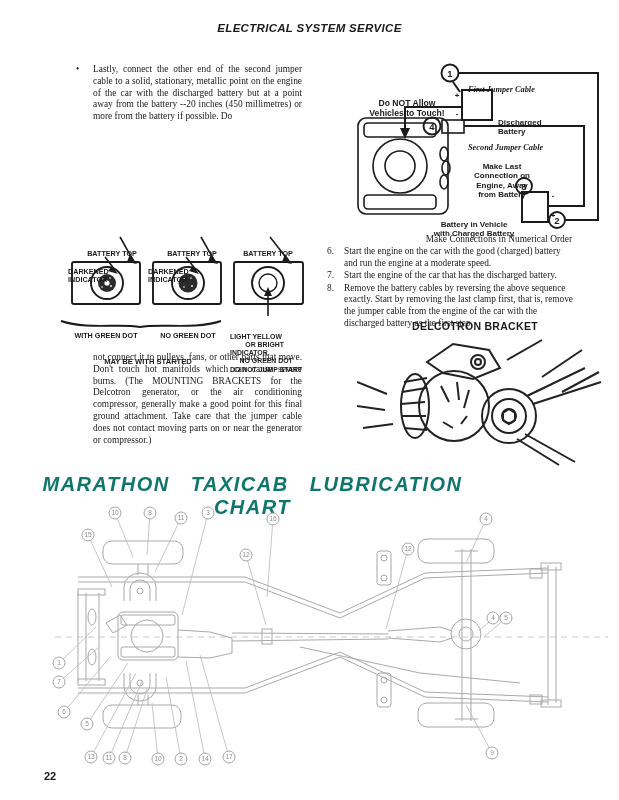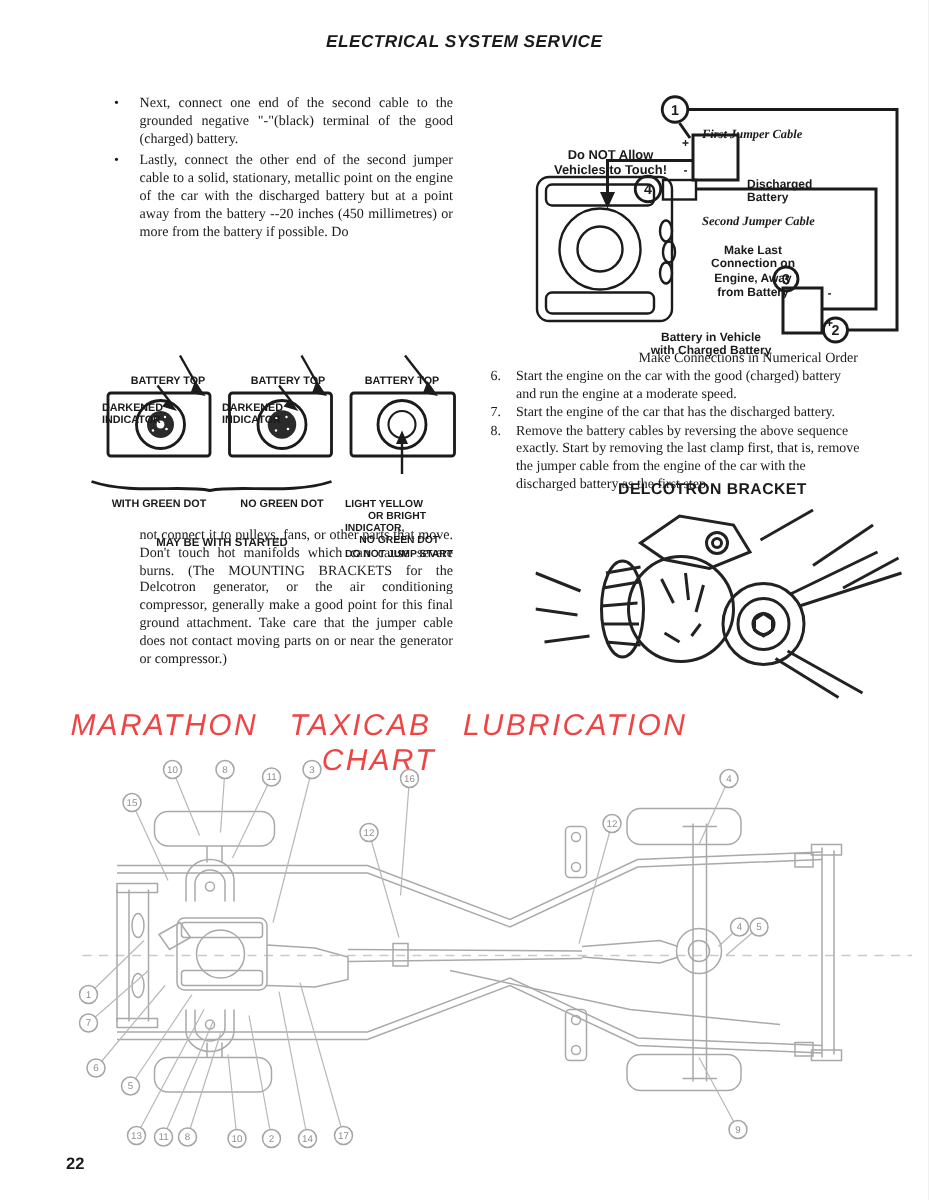--- a/index.html
+++ b/index.html
@@ -28,41 +28,40 @@
   .cap{position:absolute;top:234px;left:330px;width:242px;text-align:right;
        font-size:9.4px;}
   .steps{position:absolute;top:246px;left:327px;width:246px;margin:0;padding:0;list-style:none;}
   .steps li{display:flex;font-size:9.3px;line-height:11.6px;margin-bottom:1px;}
   .steps .num{width:17px;flex:none;}
   .delhead{position:absolute;top:320px;left:352px;width:246px;text-align:center;
            font-family:"Liberation Sans",sans-serif;font-weight:bold;font-size:10.5px;
            letter-spacing:.3px;}
   
   .chart-title{position:absolute;top:473px;left:0;width:505px;text-align:center;
-               font-family:"Liberation Sans",sans-serif;font-weight:normal;font-style:italic;
-               font-size:20px;color:#ef4444;letter-spacing:1.5px;word-spacing:14px;}
+               font-family:"Liberation Sans",sans-serif;font-weight:bold;font-style:italic;
+               font-size:20px;color:#0f766e;letter-spacing:1.5px;word-spacing:14px;}
   .pagenum{position:absolute;top:770px;left:44px;font-family:"Liberation Sans",sans-serif;
            font-weight:bold;font-size:11px;}
   
   .ink{stroke:#1b1b1b;fill:none;stroke-width:1.6;}
   .ink2{stroke:#1b1b1b;fill:none;stroke-width:1.9;}
   .gray{stroke:#a9a9a9;fill:none;stroke-width:1;}
   .callout-num{font:6.5px "Liberation Sans",sans-serif;fill:#8f8f8f;text-anchor:middle;}
   .cnum{font:bold 9.5px "Liberation Sans",sans-serif;fill:#1b1b1b;text-anchor:middle;}
   .term{font:bold 8px "Liberation Sans",sans-serif;fill:#1b1b1b;text-anchor:middle;}
 </style>
 </head>
 <body>
 
 <div class="page">
 
   <div class="hdr">ELECTRICAL SYSTEM SERVICE</div>
 
   <ul class="bullets">
-    <li>Next, connect one end of the second cable to the grounded negative "-"(black) terminal of the good (charged) battery.</li>
     <li>Lastly, connect the other end of the second jumper cable to a solid, stationary, metallic point on the engine of the car with the discharged battery but at a point away from the battery --20 inches (450 millimetres) or more from the battery if possible. Do</li>
   </ul>
 
   <div class="diag" style="top:224px;left:58px;width:292px;height:132px;">
     <svg width="292" height="132" viewBox="0 0 292 132">
       <g class="ink2">
         <rect x="14" y="38" width="68" height="42" rx="2"></rect>
         <rect x="95" y="38" width="68" height="42" rx="2"></rect>
         <rect x="176" y="38" width="69" height="42" rx="2"></rect>
         <circle cx="49" cy="59" r="16"></circle>

